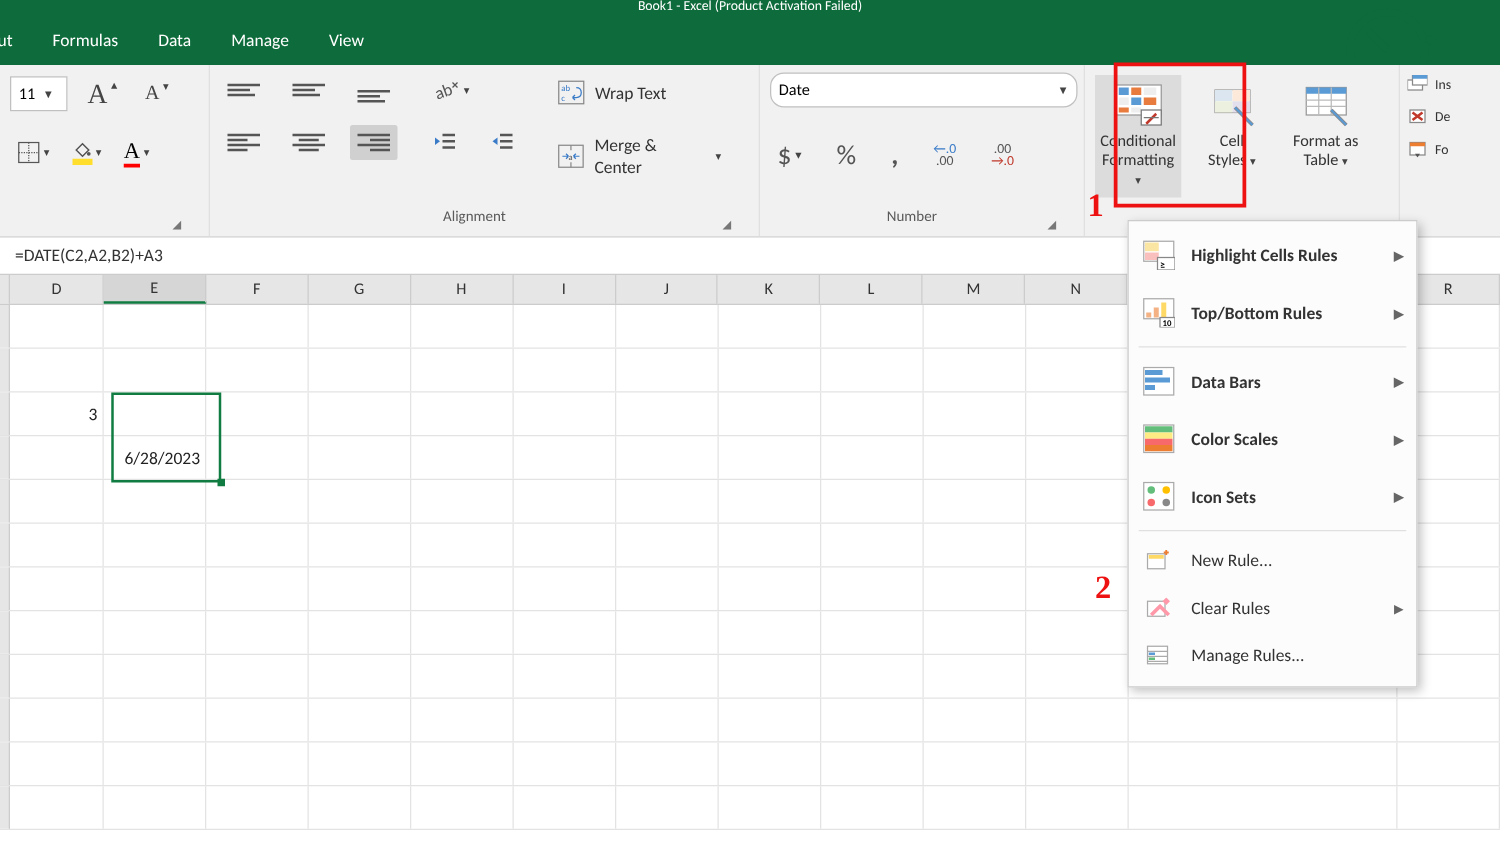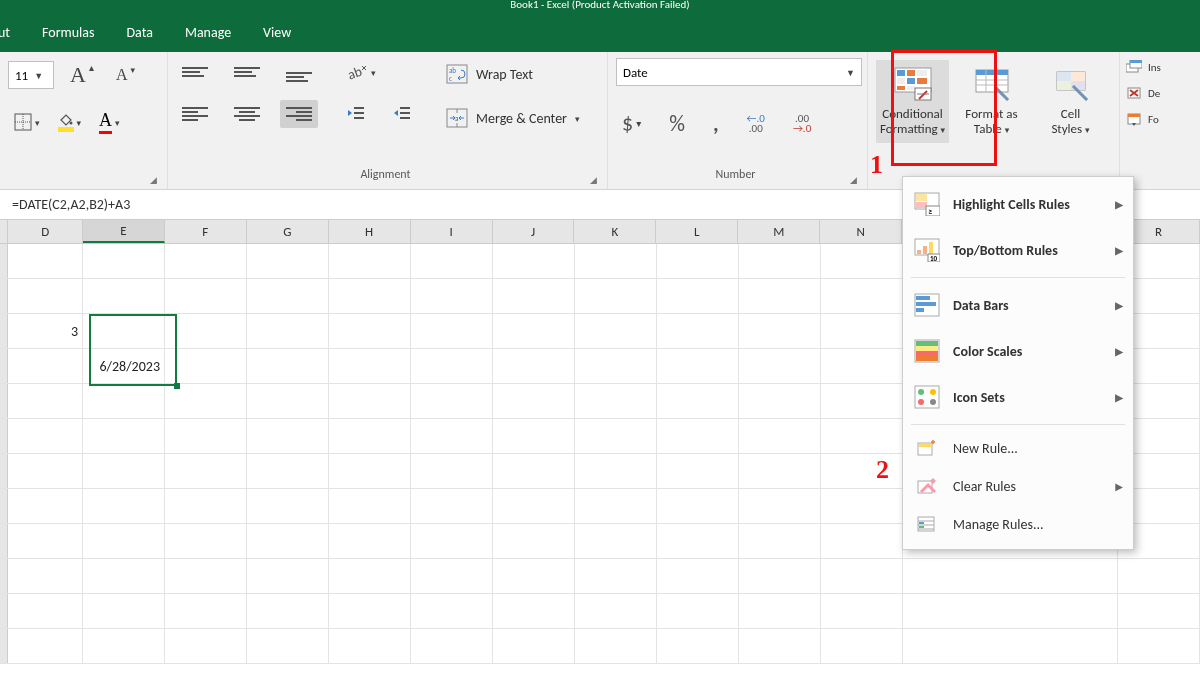--- a/index.html
+++ b/index.html
@@ -4,21 +4,21 @@
 <style>
   * { box-sizing: border-box; margin: 0; padding: 0; font-family: "Segoe UI", Calibri, Arial, sans-serif; }
   body { background: #ffffff; width: 1200px; height: 675px; overflow: hidden; position: relative; }
   .titlebar { height: 12px; background: #0e6b3b; width: 100%; display:flex; align-items:center; justify-content:center; color:#fff; font-size:11px; }
   .titlebar span { position:relative; top:-2px; }
   .tabs-row { height: 40px; background: #0e6b3b; display:flex; align-items:center; padding-left:0; gap:28px; color:#fff; font-size:14px; }
   .tabs-row .tab { cursor:pointer; padding:4px 2px; }
   .tabs-row .tab.first { margin-left:-4px; }
   .tell-me { display:flex; align-items:center; gap:8px; color:#c5e3d3; font-size:14px; }
   .ribbon { height:138px; background:#f1f1f1; border-bottom:1px solid #d4d4d4; display:flex; position:relative; }
-  .group { border-right:1px solid #e0e0e0; padding:6px 12px 4px 8px; position:relative; height:100%; display:flex; flex-direction:column; }
+  .group { border-right:1px solid #e0e0e0; padding:6px 24px 4px 8px; position:relative; height:100%; display:flex; flex-direction:column; }
   .group-body { flex:1; display:flex; align-items:flex-start; }
   .group-label { font-size:12px; color:#5a5a5a; text-align:center; height:18px; position:relative; }
   .group-label .launcher { position:absolute; right:-2px; bottom:0; font-size:9px; color:#777; }
   
   .font-group { width:168px; }
   .font-row1 { display:flex; align-items:center; gap:10px; }
   .select { background:#fff; border:1px solid #c0c0c0; height:28px; display:flex; align-items:center; padding:0 6px; font-size:13px; gap:6px; }
   .arrow { font-size:9px; color:#444; }
   .font-row2 { display:flex; align-items:center; gap:6px; margin-top:14px; }
   .btn { display:flex; align-items:center; justify-content:center; gap:3px; padding:4px 6px; cursor:pointer; border-radius:2px; }
@@ -29,21 +29,21 @@
   .align-cols { display:flex; gap:22px; align-items:flex-start; }
   .align-block { display:flex; flex-direction:column; gap:14px; }
   .icon-row { display:flex; gap:14px; }
   .align-icon { width:26px; height:20px; display:flex; flex-direction:column; justify-content:center; gap:2px; }
   .align-icon .bar { height:2px; background:#555; }
   .btn-sel { background:#d0d0d0; padding:4px 6px; }
   .wrap-merge { display:flex; flex-direction:column; gap:16px; margin-top:2px;}
   .ribbon-text-btn { display:flex; align-items:center; gap:8px; font-size:14px; color:#333; padding:4px 6px; cursor:pointer; }
   
   .number-group { width:260px; }
-  .num-select { width:246px; height:28px; }
+  .num-select { width:246px; height:28px;border-radius:11px; }
   .num-row2 { display:flex; gap:16px; margin-top:20px; align-items:center; font-size:22px; color:#555; }
   .num-row2 .sm { font-size:11px; display:flex; flex-direction:column; line-height:10px; align-items:center; }
   
   .styles-group { width:252px; padding-top:8px; }
   .styles-row { display:flex; gap:6px; }
   .big-btn { width:82px; display:flex; flex-direction:column; align-items:center; gap:4px; padding:6px 2px; cursor:pointer; font-size:13px; color:#333; text-align:center; line-height:15px; }
   .big-btn.highlighted { background:#dcdcdc; }
   .red-box { position:absolute; border:3px solid #e11; pointer-events:none; }
   .red-box.rb1 { left:891px; top:50px; width:106px; height:116px; }
   .red-num { position:absolute; color:#e11; font-weight:bold; font-size:26px; font-family: "Times New Roman", serif; }
@@ -301,42 +301,42 @@
           <rect x="4" y="20" width="8" height="4" fill="#e87b3e"></rect>
             <rect x="14" y="20" width="8" height="4" fill="#eee"></rect>
           <rect x="22" y="22" width="16" height="12" fill="#fff" stroke="#777"></rect>
           <path d="M26 33 L34 25" stroke="#c0392b" stroke-width="2"></path>
             <line x1="24" y1="28" x2="36" y2="28" stroke="#777"></line>
         </svg>
         <div><span>Conditional</span><br><span>Formatting</span> <span class="arrow">▾</span></div>
       </div>
       <div class="big-btn">
         <svg width="40" height="36" viewBox="0 0 40 36">
+          <rect x="6" y="6" width="28" height="18" fill="#fff" stroke="#999"></rect>
+          <rect x="6" y="6" width="14" height="9" fill="#dce6f1"></rect>
+            <rect x="20" y="6" width="14" height="9" fill="#fde9d9"></rect>
+          <rect x="6" y="15" width="14" height="9" fill="#ebf1de"></rect>
+            <rect x="20" y="15" width="14" height="9" fill="#e4dfec"></rect>
+          <path d="M22 20 L36 34" stroke="#888" stroke-width="3"></path>
+            <path d="M22 20 L36 34" stroke="#5b9bd5" stroke-width="1.5"></path>
+        </svg>
+        <div><span>Cell</span><br><span>Styles</span> <span class="arrow">▾</span></div>
+      </div>
+      <div class="big-btn">
+        <svg width="40" height="36" viewBox="0 0 40 36">
           <rect x="4" y="4" width="32" height="22" fill="#fff" stroke="#999"></rect>
           <rect x="4" y="4" width="32" height="5" fill="#5b9bd5"></rect>
           <line x1="4" y1="14" x2="36" y2="14" stroke="#bbb"></line>
             <line x1="4" y1="19" x2="36" y2="19" stroke="#bbb"></line>
           <line x1="14" y1="4" x2="14" y2="26" stroke="#bbb"></line>
             <line x1="24" y1="4" x2="24" y2="26" stroke="#bbb"></line>
           <path d="M24 22 L36 34" stroke="#888" stroke-width="3"></path>
             <path d="M24 22 L36 34" stroke="#5b9bd5" stroke-width="1.5"></path>
         </svg>
         <div><span>Format as</span><br><span>Table</span> <span class="arrow">▾</span></div>
-      </div>
-      <div class="big-btn">
-        <svg width="40" height="36" viewBox="0 0 40 36">
-          <rect x="6" y="6" width="28" height="18" fill="#fff" stroke="#999"></rect>
-          <rect x="6" y="6" width="14" height="9" fill="#dce6f1"></rect>
-            <rect x="20" y="6" width="14" height="9" fill="#fde9d9"></rect>
-          <rect x="6" y="15" width="14" height="9" fill="#ebf1de"></rect>
-            <rect x="20" y="15" width="14" height="9" fill="#e4dfec"></rect>
-          <path d="M22 20 L36 34" stroke="#888" stroke-width="3"></path>
-            <path d="M22 20 L36 34" stroke="#5b9bd5" stroke-width="1.5"></path>
-        </svg>
-        <div><span>Cell</span><br><span>Styles</span> <span class="arrow">▾</span></div>
       </div>
     </div>
     <div class="group-label"></div>
   </div>
 
   <div class="right-clip">
     <div class="mini">
         <svg width="16" height="14" viewBox="0 0 16 14">
           <rect x="0" y="4" width="12" height="8" fill="#fff" stroke="#888"></rect>
           <rect x="4" y="0" width="12" height="8" fill="#fff" stroke="#888"></rect>

